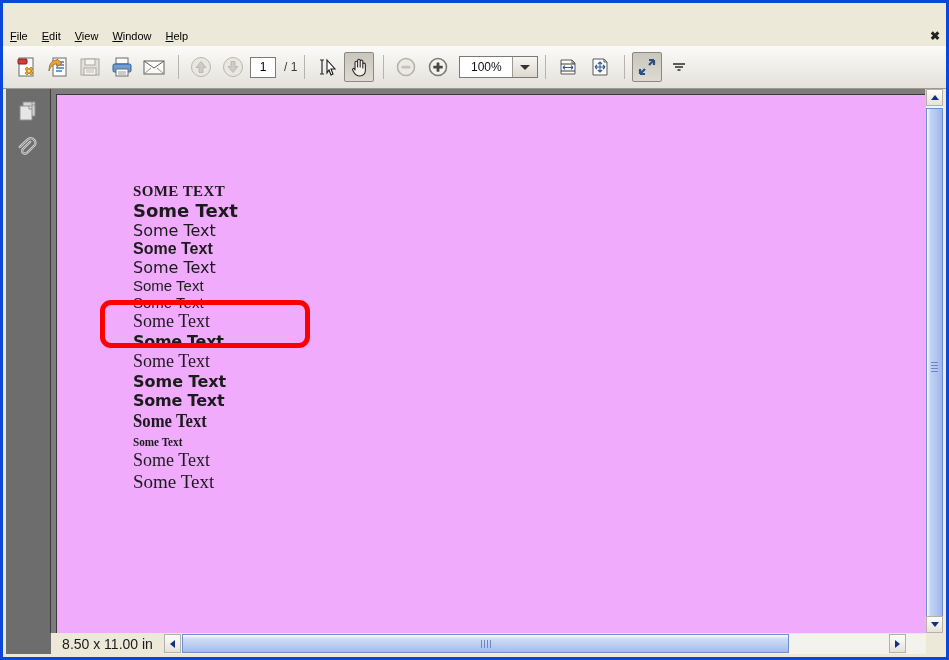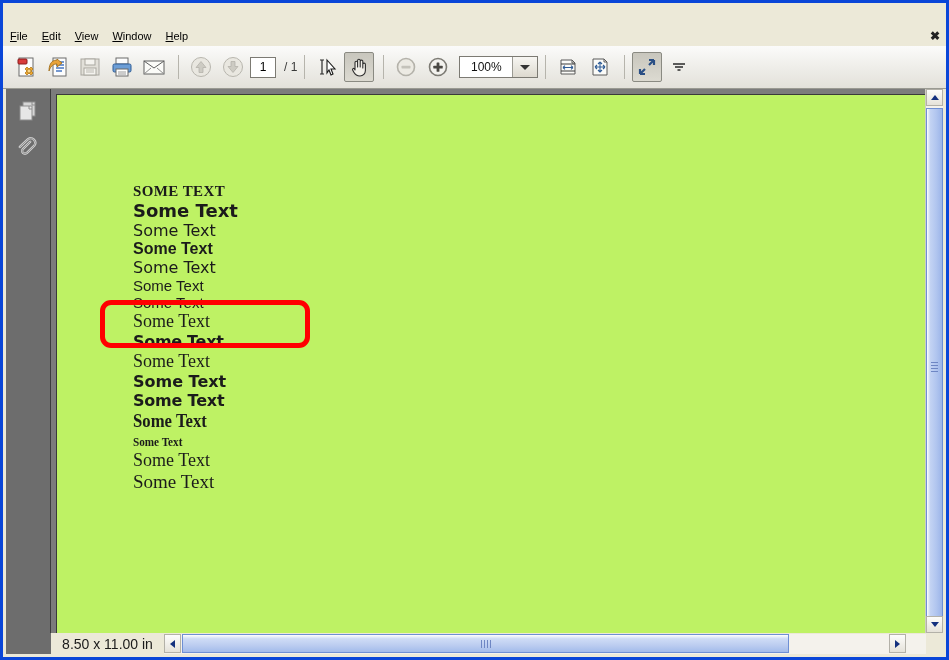--- a/index.html
+++ b/index.html
@@ -264,21 +264,21 @@
     position: absolute;
     left: 45px; top: 0;
     right: 17px; bottom: 21px;
     background: #7c7c7c;
     overflow: hidden;
   }
   #pagesheet {
     position: absolute;
     left: 6px; top: 6px;
     right: 0; bottom: 0;
-    background: #bef264;
+    background: #f0abfc;
     box-shadow: 0 0 0 1px #3a3a3a;
   }
   #doc-lines {
     position: absolute;
     left: 76px;
     top: 88px;
     right: 10px;
   }
   .doc-line {
     color: #1b1b1b;

